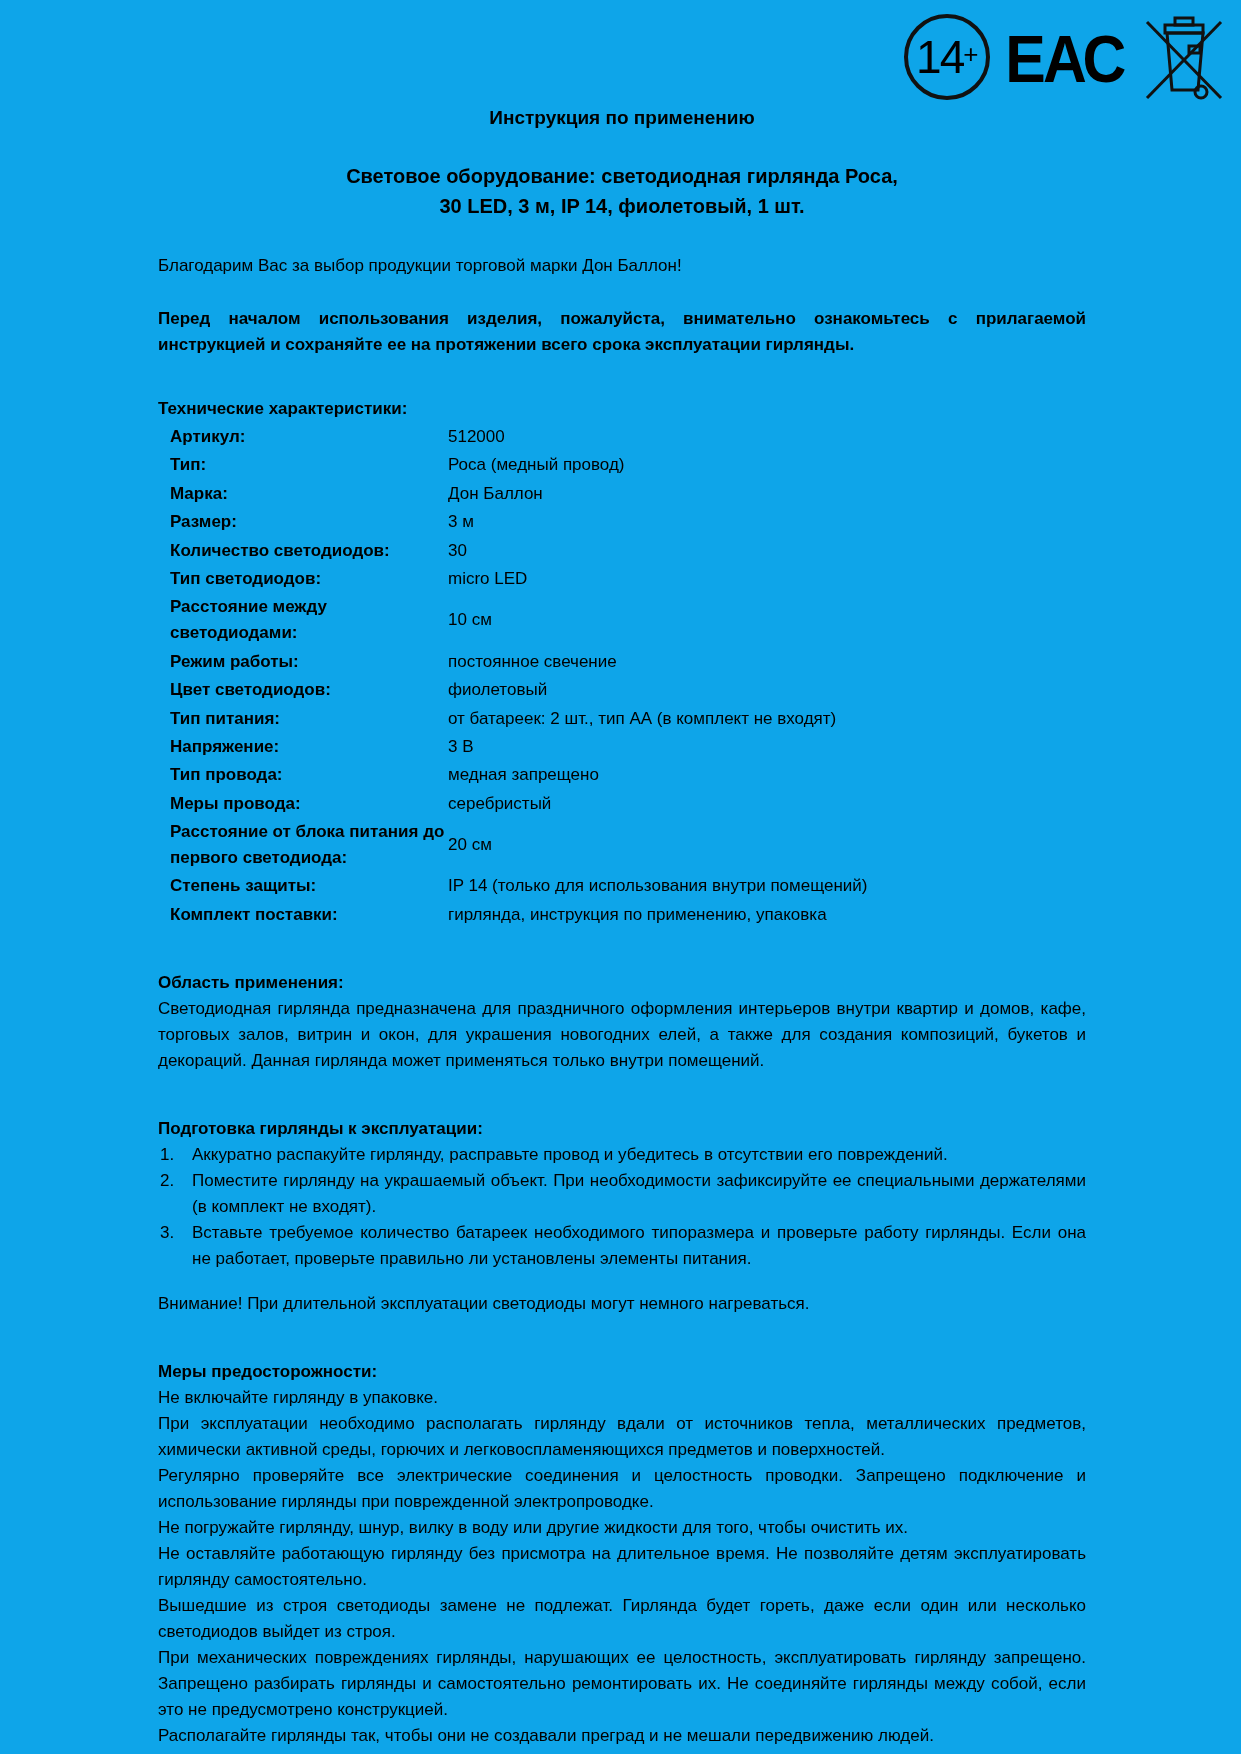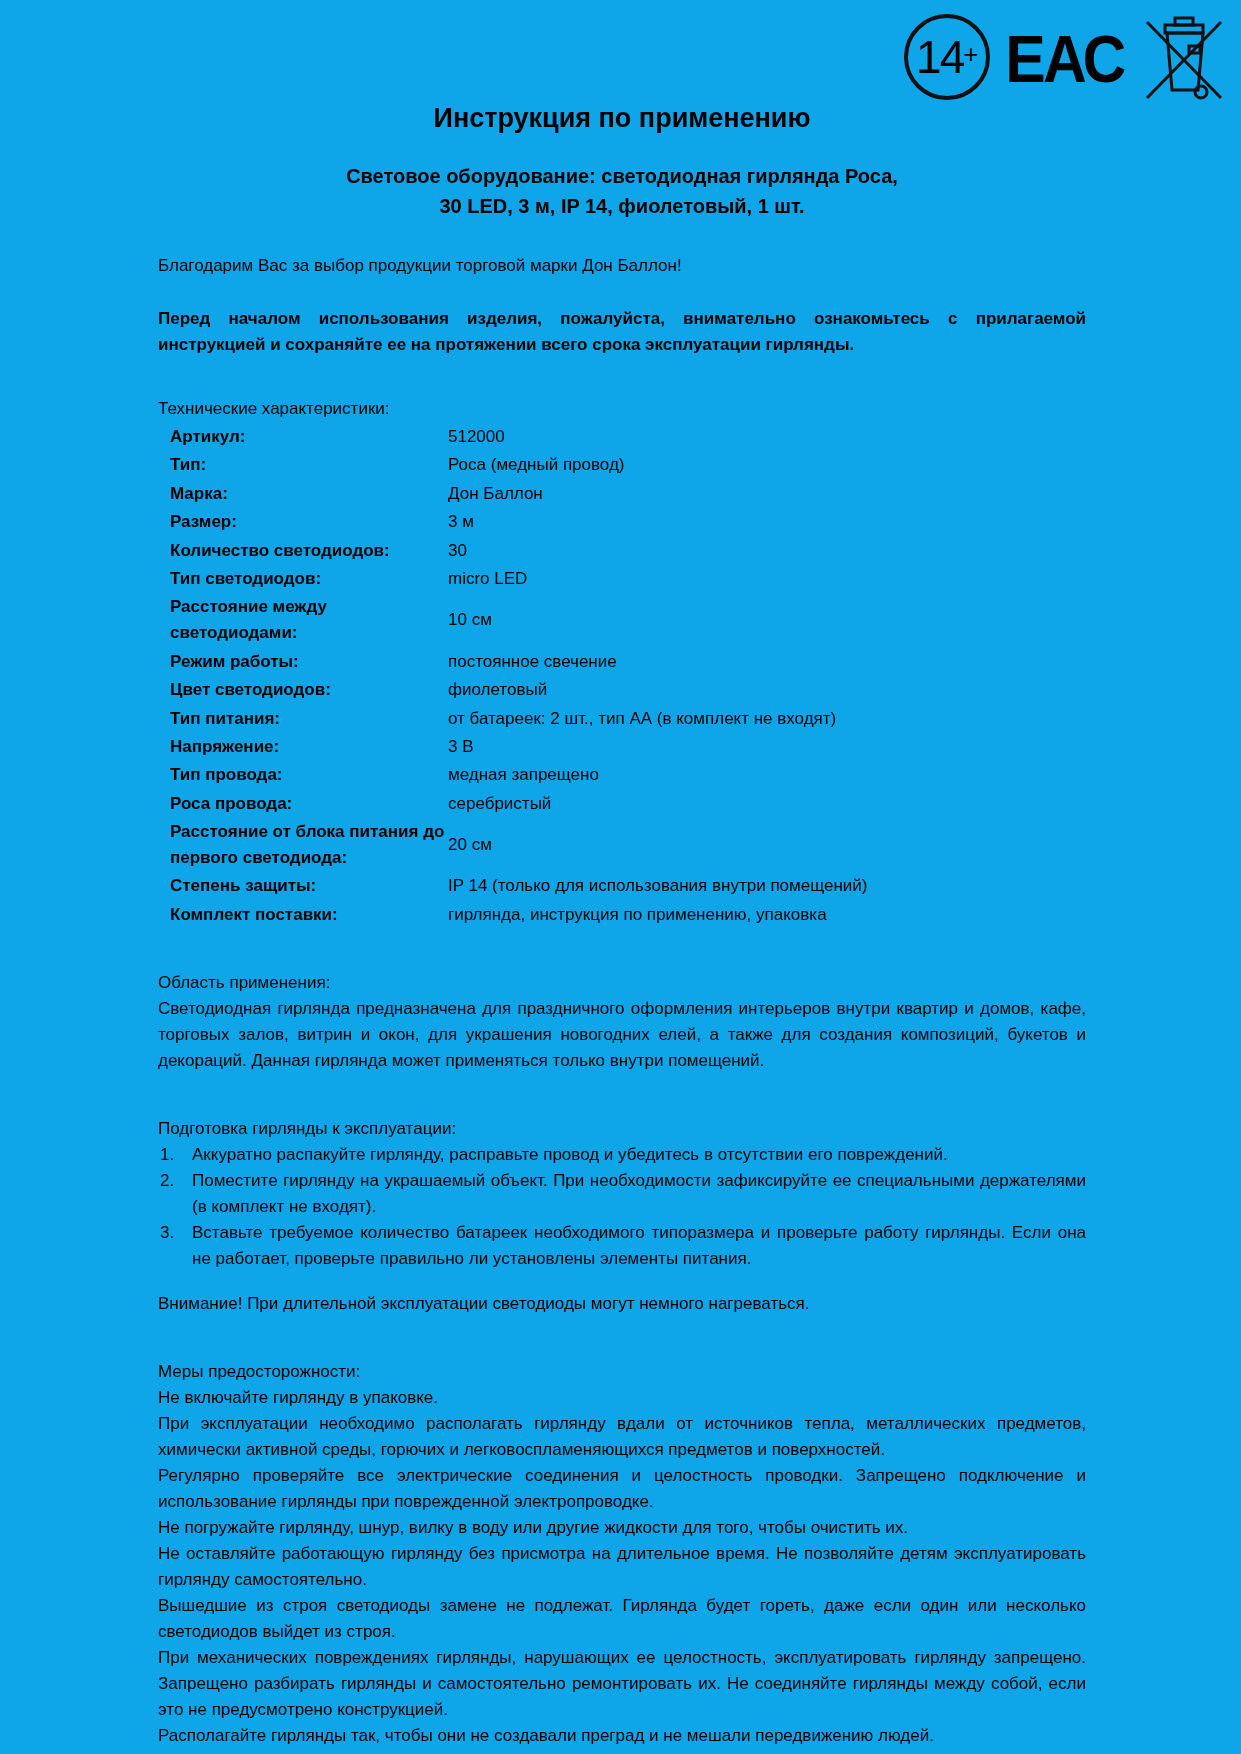--- a/index.html
+++ b/index.html
@@ -42,32 +42,32 @@
     transform:scaleX(0.92);
     line-height:1;
     margin-top:4px;
   }
   .weee-icon svg { display:block; }
 
   
   .doc-title {
     text-align:center;
     font-weight:bold;
-    font-size:27px;
+    font-size:19px;
     line-height:26px;
   }
   .doc-subtitle {
     text-align:center;
     font-weight:bold;
     font-size:20px;
     line-height:30px;
     margin-top:30px;
   }
   .section-heading {
-    font-weight:normal;
+    font-weight:bold;
     margin-top:0;
   }
 
   .para { margin:0; }
   .justify { text-align:justify; }
 
   .mt-thanks   { margin-top:32px; }
   .mt-notice   { margin-top:27px;font-weight:bold; }
   .mt-specs    { margin-top:38px; }
   .mt-section  { margin-top:42px; }
@@ -175,21 +175,21 @@
     </div>
     <div class="spec-row">
       <div class="spec-label">Напряжение:</div>
       <div class="spec-value">3 В</div>
     </div>
     <div class="spec-row">
       <div class="spec-label">Тип провода:</div>
       <div class="spec-value">медная запрещено</div>
     </div>
     <div class="spec-row">
-      <div class="spec-label">Роса провода:</div>
+      <div class="spec-label">Меры провода:</div>
       <div class="spec-value">серебристый</div>
     </div>
     <div class="spec-row">
       <div class="spec-label">Расстояние от блока питания до первого светодиода:</div>
       <div class="spec-value">20 см</div>
     </div>
     <div class="spec-row">
       <div class="spec-label">Степень защиты:</div>
       <div class="spec-value">IP 14 (только для использования внутри помещений)</div>
     </div>

